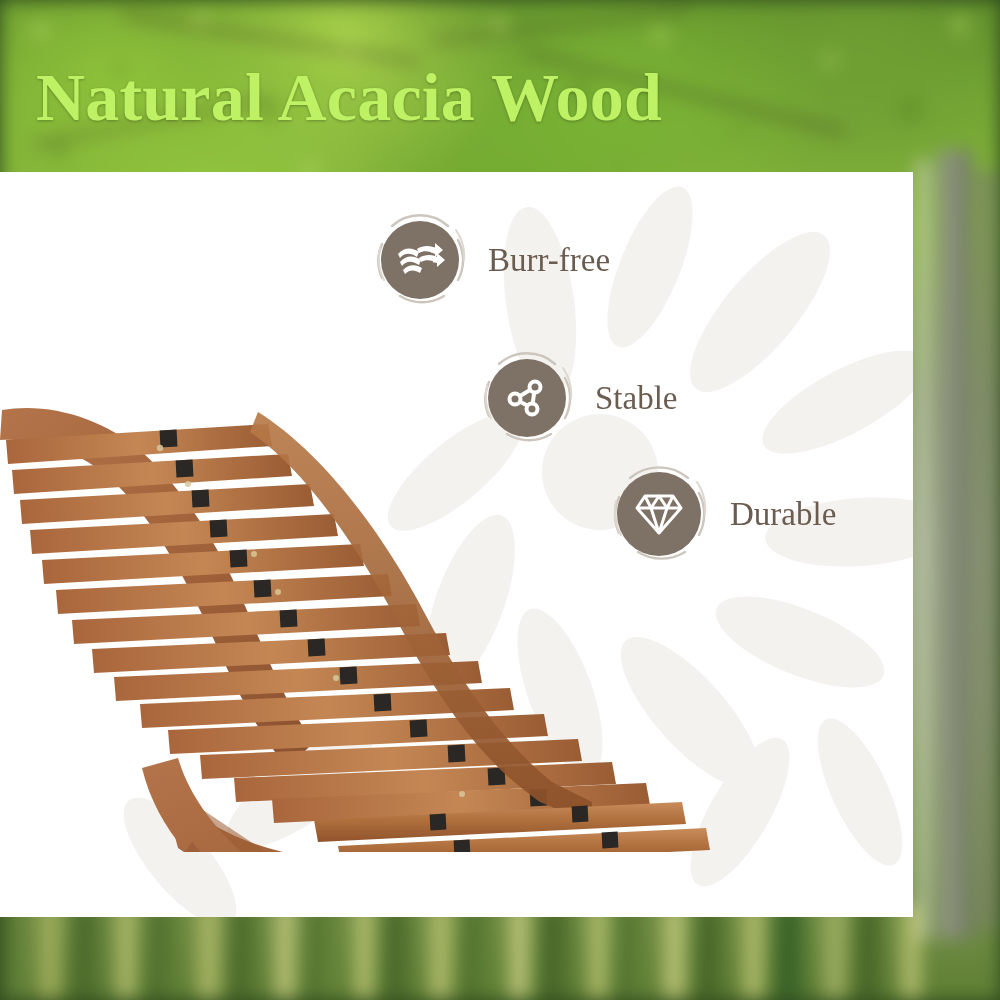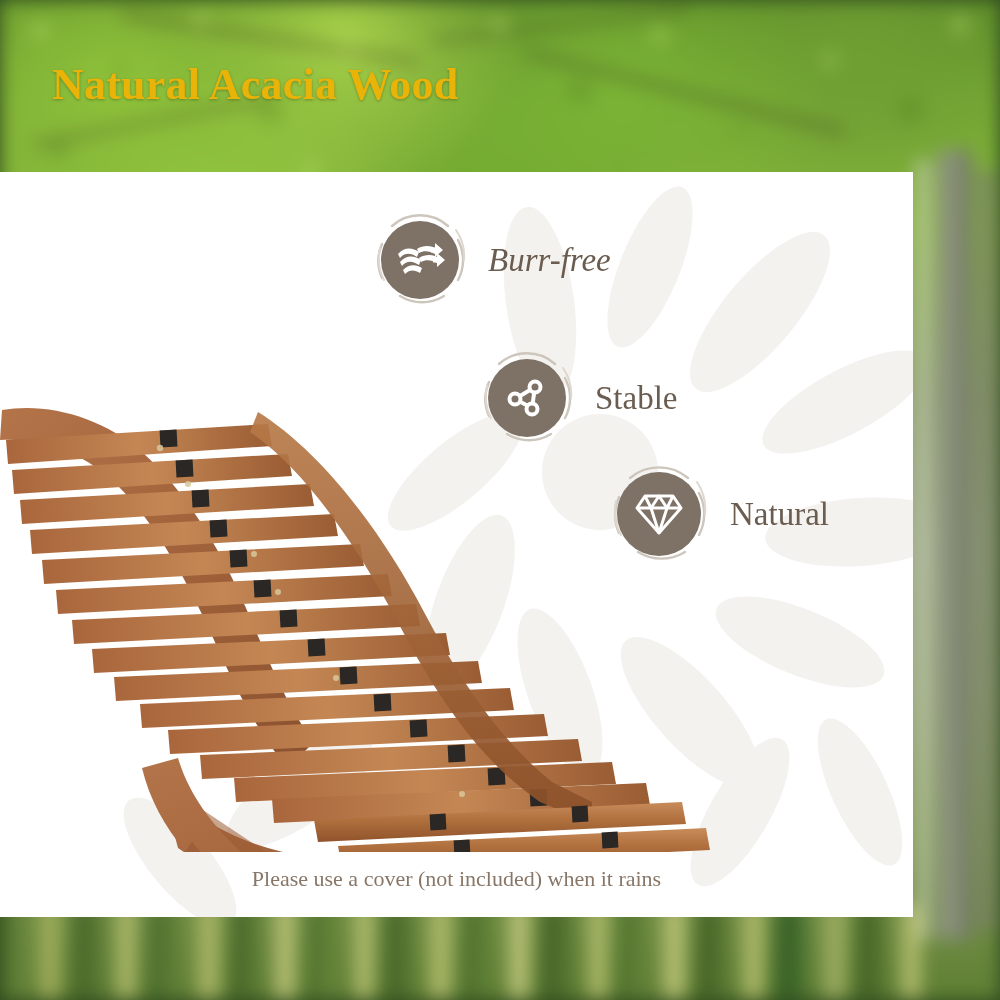--- a/index.html
+++ b/index.html
@@ -51,22 +51,22 @@
 
   
   .trunk { position:absolute; border-radius:2px; }
   .bg-soft {
     position:absolute; inset:0;
     filter:blur(9px);
   }
 
   
   #title {
-    position:absolute; left:52px; top:62px;
-    font-size:44px; font-weight:bold; color:#eab308;
+    position:absolute; left:36px; top:62px;
+    font-size:68px; font-weight:bold; color:#bef264;
     letter-spacing:.2px; line-height:1.05;
     text-shadow:0 1px 3px rgba(0,0,0,.28);
     white-space:nowrap;
     font-family:"Liberation Serif","DejaVu Serif",serif;
   }
 
   
   #card {
     position:absolute; left:0; top:172px; width:913px; height:745px;
     background:#ffffff; overflow:hidden;
@@ -270,21 +270,21 @@
         <circle cx="286" cy="390" r="3"></circle>
       <circle cx="344" cy="476" r="3"></circle>
         <circle cx="470" cy="592" r="3"></circle>
       <circle cx="178" cy="658" r="3.6"></circle>
         <circle cx="196" cy="664" r="3.6"></circle>
       <circle cx="520" cy="676" r="3"></circle>
         <circle cx="600" cy="720" r="3"></circle>
     </g>
   </svg>
 
-  <div class="feature" style="left:374px; top:42px;font-style:italic;">
+  <div class="feature" style="left:374px; top:42px;">
     <div class="badge" style="width:92px;height:92px;">
       <svg class="ring" viewBox="0 0 92 92">
         <g fill="none" stroke="#cdc6bd" stroke-width="2.4" stroke-linecap="round">
           <path d="M 18 12 A 42 42 0 0 1 74 12"></path>
           <path d="M 84 26 A 42 42 0 0 1 84 66"></path>
           <path d="M 70 82 A 42 42 0 0 1 26 82"></path>
           <path d="M 8 64 A 42 42 0 0 1 8 30"></path>
         </g>
         <g fill="none" stroke="#ddd7cf" stroke-width="2" stroke-linecap="round">
           <path d="M 6 34 A 46 46 0 0 0 10 66"></path>
@@ -359,17 +359,16 @@
           <g fill="none" stroke="#ffffff" stroke-width="3" stroke-linejoin="round">
             <path d="M11 6 L39 6 L47 18 L25 43 L3 18 Z"></path>
             <path d="M3 18 L47 18"></path>
             <path d="M11 6 L17 18 L25 43"></path>
             <path d="M39 6 L33 18 L25 43"></path>
             <path d="M17 18 L25 6 L33 18"></path>
           </g>
         </svg>
       </div>
     </div>
-    <span class="flabel">Natural</span>
+    <span class="flabel">Durable</span>
   </div>
 
-  <div id="caption" style="top:694px;">Please use a cover (not included) when it rains</div>
 </div>
 
 </body></html>

